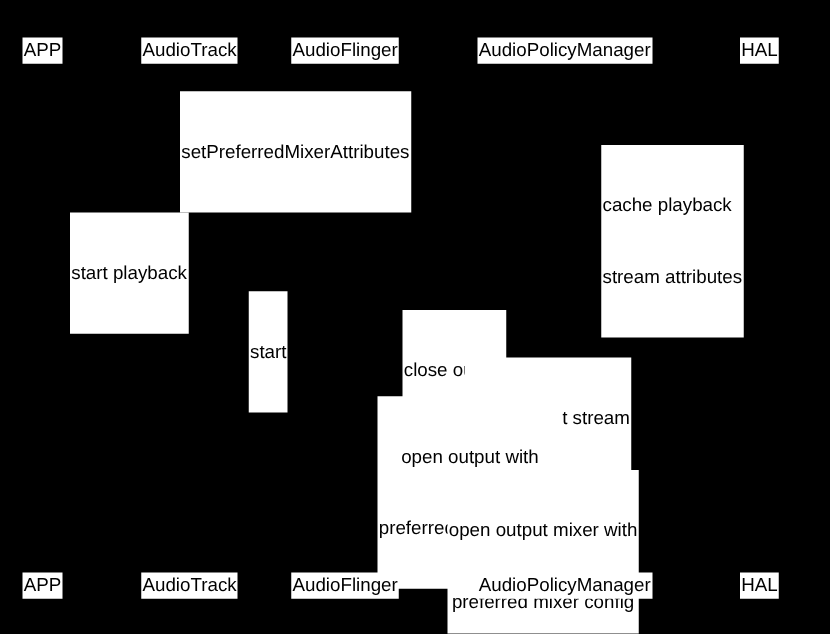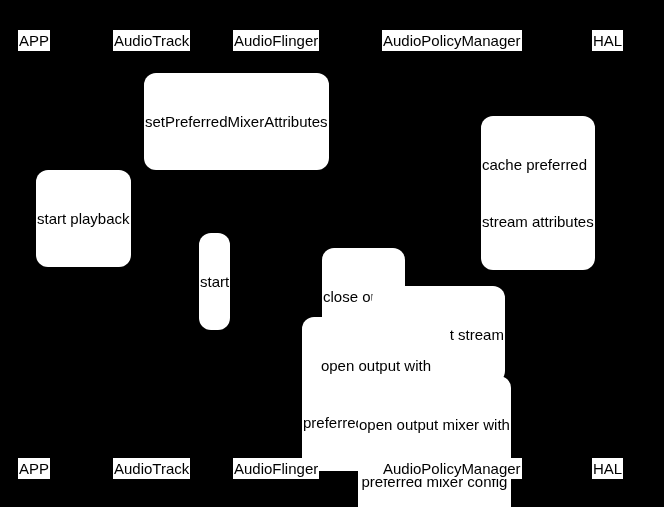--- a/index.html
+++ b/index.html
@@ -44,21 +44,20 @@
   }
 
   .msg {
     position: absolute;
     background: #ffffff;
     color: #000000;
     font-size: 15px;
     line-height: 19px;
     white-space: pre;
     padding: 1px 1px 1px 1px;
-    border-radius: 12px;
   }
   .msg.center { text-align: center; }
   .msg.left   { text-align: left; }
 </style>
 </head>
 <body>
 
 <div id="diagram">
 
   <div class="lifeline" style="left:35px;"></div>
@@ -80,25 +79,25 @@
   <div class="participant" style="left:113px; top:30px;">AudioTrack</div>
   <div class="participant" style="left:233px; top:30px;">AudioFlinger</div>
   <div class="participant" style="left:382px; top:30px;">AudioPolicyManager</div>
   <div class="participant" style="left:592px; top:30px;">HAL</div>
 
   <div class="msg left" style="left:144px; top:73px;">
     <div>setPreferredMixerAttributes</div>
   </div>
 
   <div class="msg left" style="left:481px; top:116px;">
-    <div>cache preferred</div>
+    <div>cache playback</div>
     <div>stream attributes</div>
   </div>
 
-  <div class="msg left" style="left:36px; top:170px;">
+  <div class="msg left" style="left:56px; top:170px;">
     <div>start playback</div>
   </div>
 
   <div class="msg left" style="left:199px; top:209px;margin-top:24px;">
     <div>start</div>
   </div>
 
   <div class="msg left" style="left:322px; top:248px;">
     <div>close output</div>
   </div>

